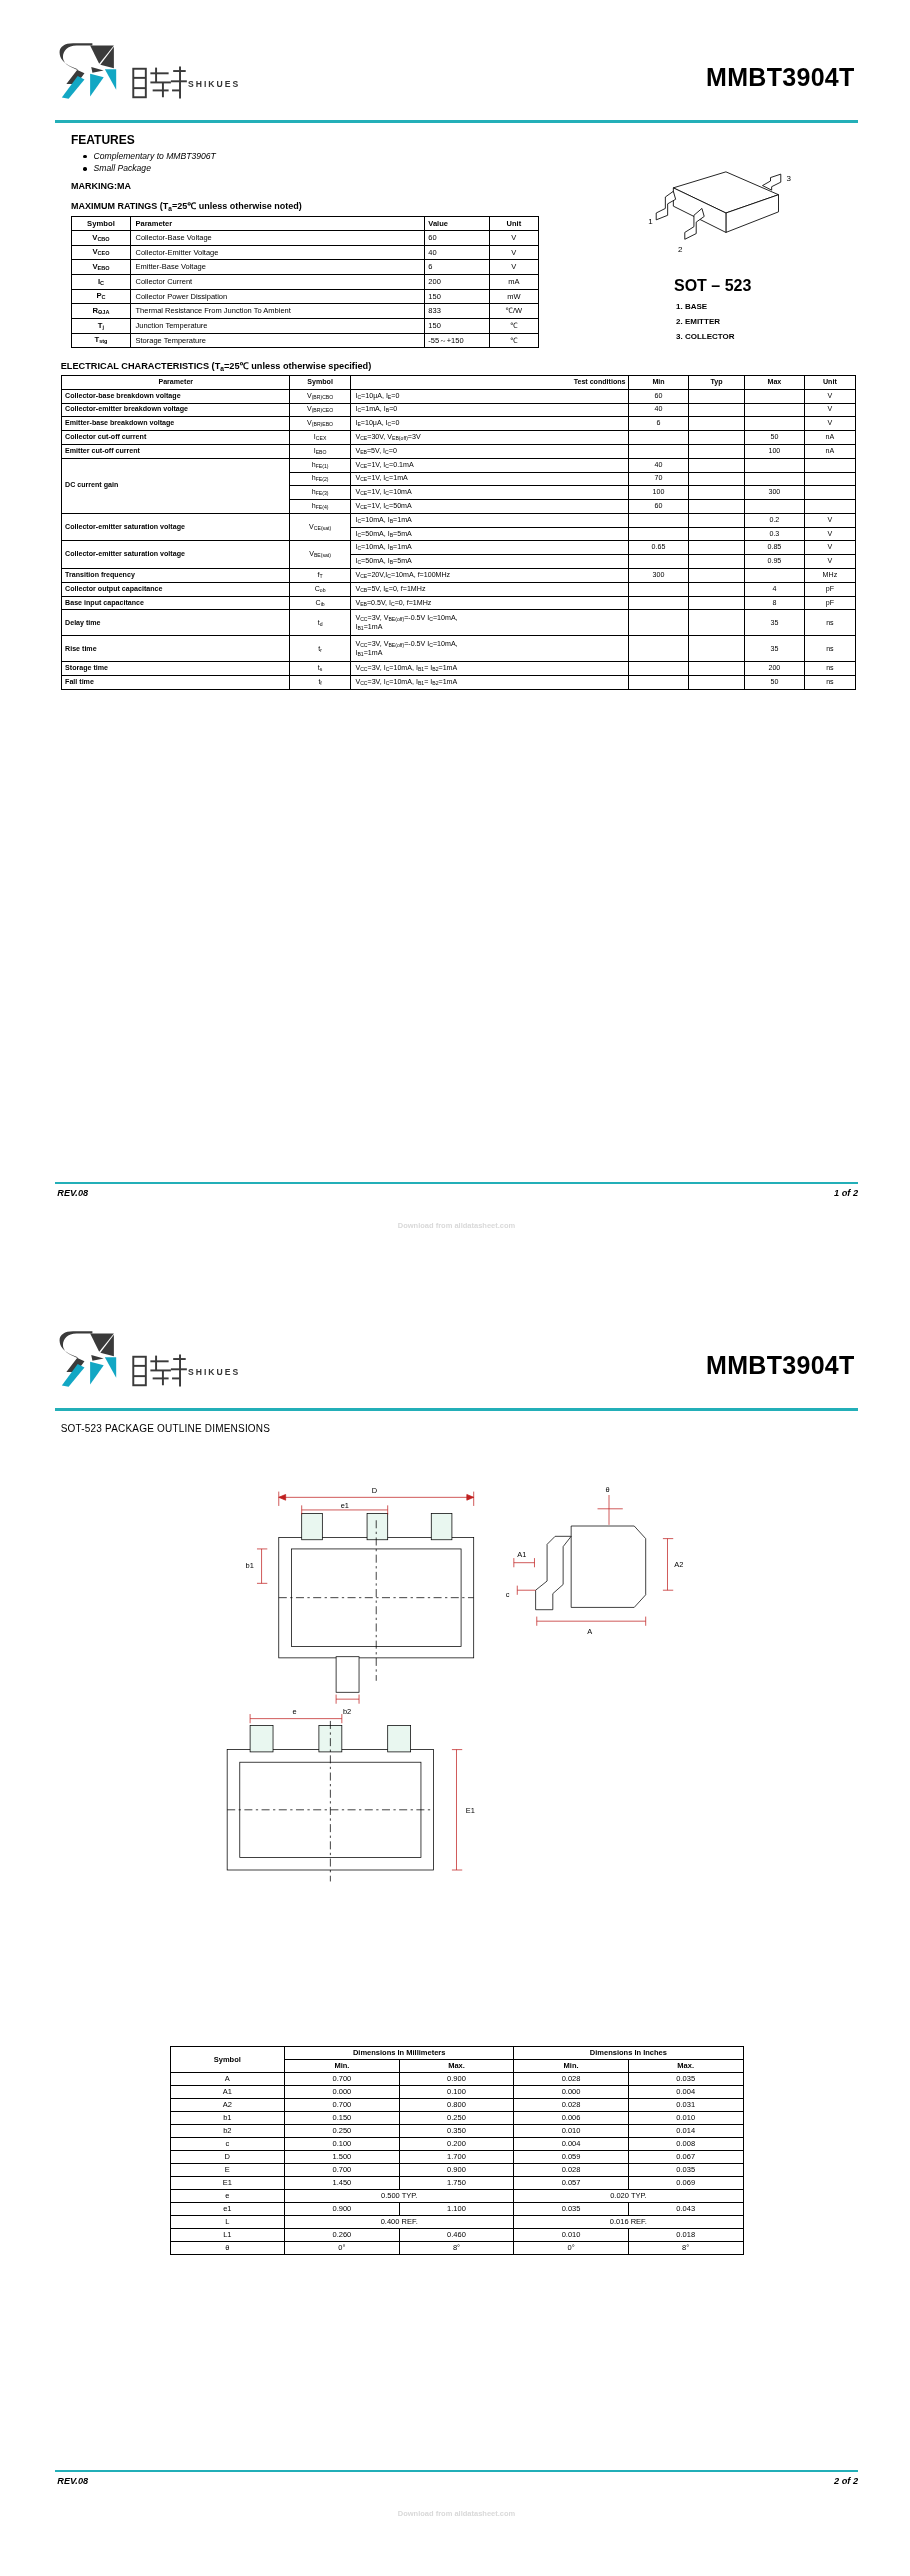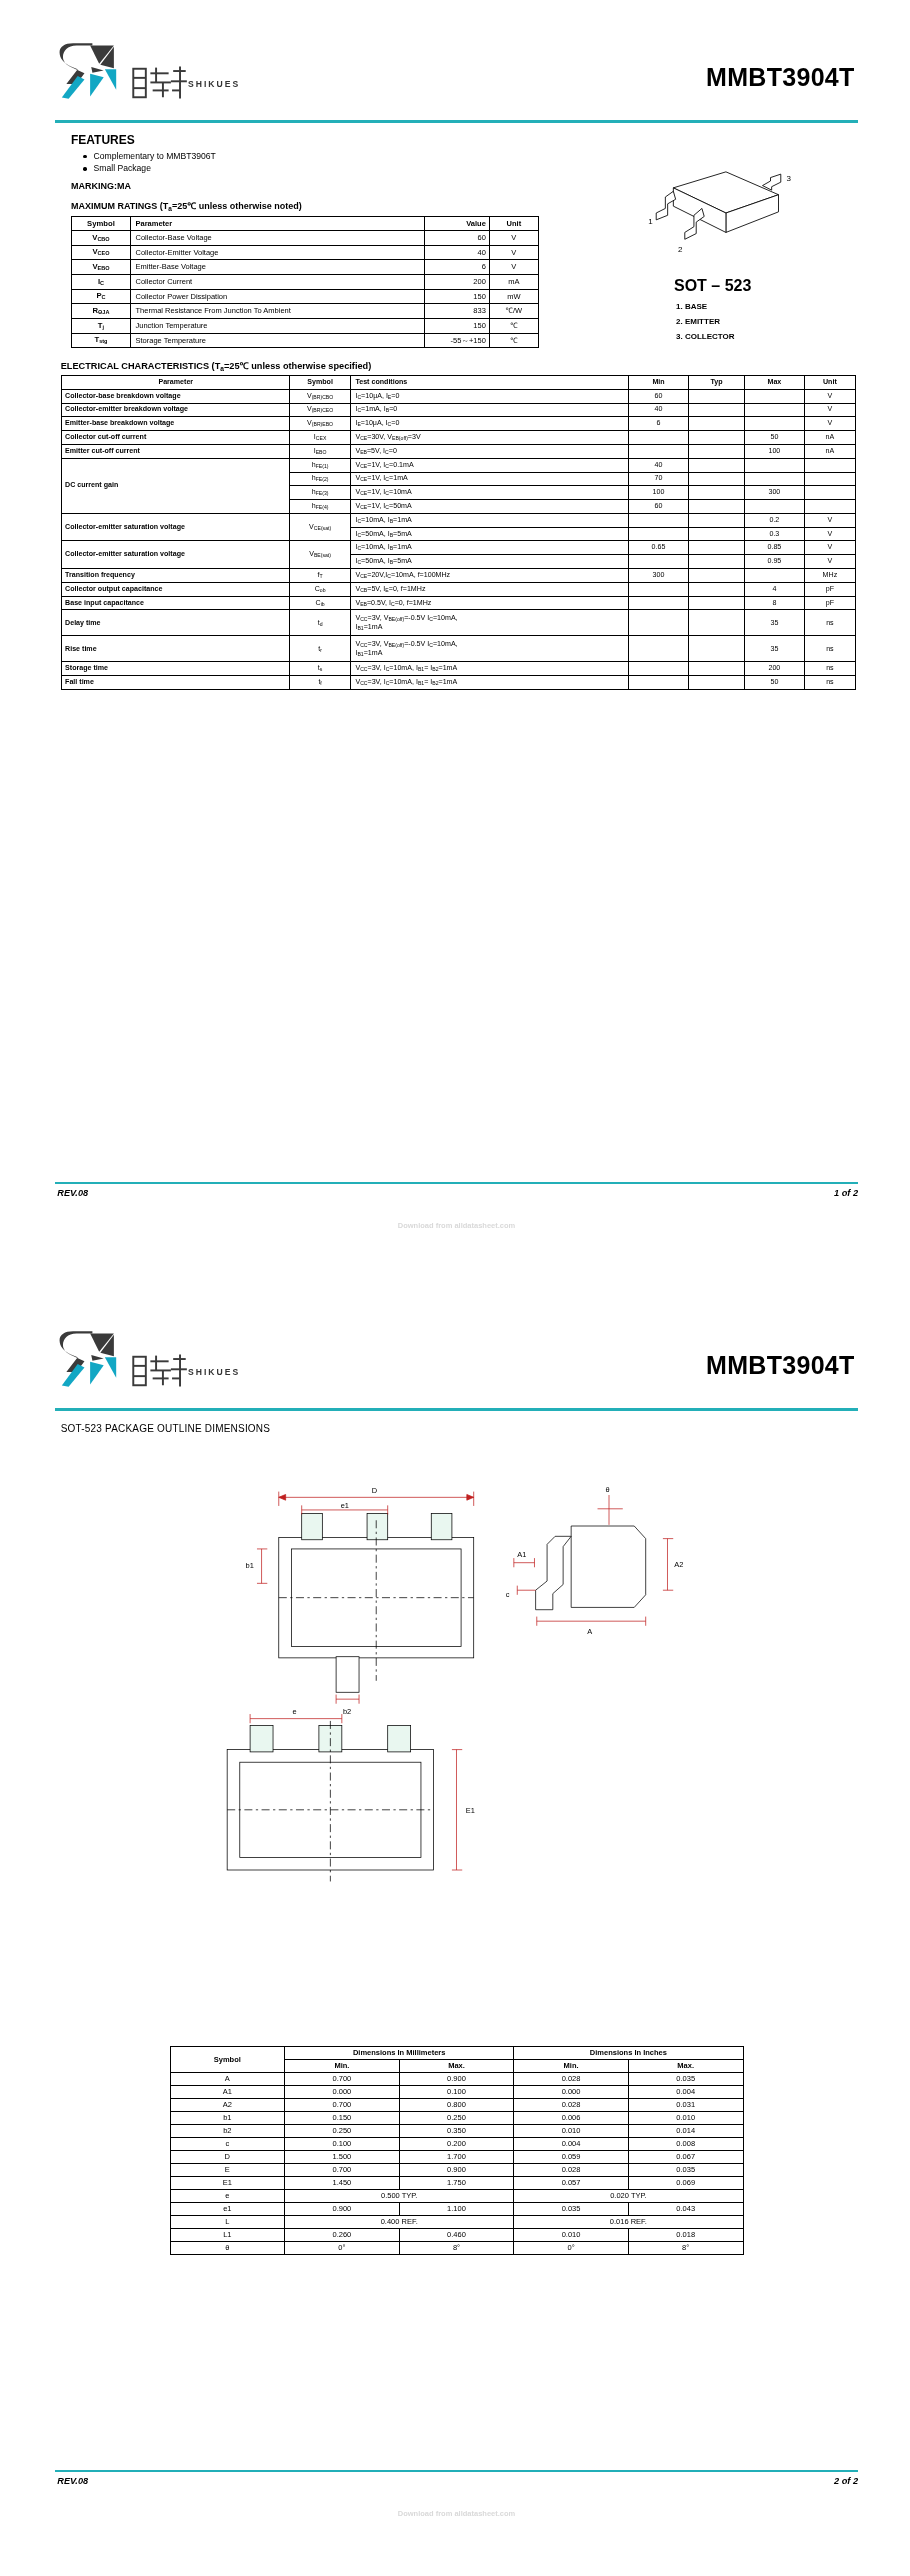--- a/index.html
+++ b/index.html
@@ -44,21 +44,21 @@
   .rule-teal { height:2.9px; background:#23afb8; width:100%; }
 
   
   h1.sect {
     font-size:11.5px; font-weight:bold; margin:8px 0 0 5.7px;
   }
   h2.sub {
     font-size:12px; font-weight:bold; margin:10.3px 0 3.4px 16px;
   }
   ul.feat { margin:1.1px 0 0 26px; padding:0; list-style:none; }
-  ul.feat li { font-size:8.6px; margin:2.9px 0; position:relative; padding-left:12.6px; }
+  ul.feat li { font-size:8.6px; margin:2.9px 0; position:relative; padding-left:12.6px;font-style:italic; }
   ul.feat li:before {
     content:""; position:absolute; left:2.3px; top:4px;
     width:3.4px; height:3.4px; border-radius:50%; background:#000;
   }
   .marking { font-size:9px; font-weight:bold; margin:8px 0 5.7px 16px; }
   .ratings-title { font-size:9px; font-weight:bold; margin:8px 0 3.4px 16px; }
   .ec-title { font-size:9.2px; font-weight:bold; margin:10.3px 0 3.4px 5.7px; }
 
   sub { font-size:0.72em; vertical-align:-0.25em; }
 
@@ -70,21 +70,21 @@
     padding:1.7px 2.9px;
     line-height:1.25;
   }
   .tbl th { font-weight:bold; text-align:center; }
 
   
   .max-ratings { margin-left:16px; width:468px; }
   .max-ratings td { height:14.3px; }
   .max-ratings .c-sym { width:55px; text-align:center; font-weight:bold; font-size:7.7px; }
   .max-ratings .c-par { width:275px; text-align:left; padding-left:4.6px; }
-  .max-ratings .c-val { width:60px; text-align:right; }
+  .max-ratings .c-val { width:60px; text-align:left; }
   .max-ratings .c-unit { width:46px; text-align:center; }
 
   
   .pkg-panel { position:absolute; left:585px; top:131px; width:218px; }
   .pkg-name { font-size:16px; font-weight:bold; margin-top:10.3px; margin-left:34px; }
   .pkg-pin { font-size:8px; font-weight:bold; margin-top:6.3px; margin-left:36px; }
 
   
   .ec { margin-left:5.7px; width:795px; }
   .ec td, .ec th { font-size:7.1px; padding:1.1px 2.3px; }
@@ -255,21 +255,21 @@
       <div class="pkg-pin">3. COLLECTOR</div>
     </div>
 
     <div class="ec-title">ELECTRICAL CHARACTERISTICS (T<sub>a</sub>=25℃ unless otherwise specified)</div>
 
     <table class="tbl ec">
       <tbody>
           <tr>
         <th class="c1" style="text-align:center">Parameter</th>
         <th class="c2">Symbol</th>
-        <th class="c3" style="text-align:left">Test  conditions</th>
+        <th class="c3" style="text-align:right">Test  conditions</th>
         <th class="c4">Min</th>
         <th class="c5">Typ</th>
         <th class="c6">Max</th>
         <th class="c7">Unit</th>
       </tr>
 
       <tr>
         <td class="c1">Collector-base breakdown voltage</td>
         <td class="c2">V<sub>(BR)CBO</sub></td>
         <td class="c3">I<sub>C</sub>=10μA, I<sub>E</sub>=0</td>

